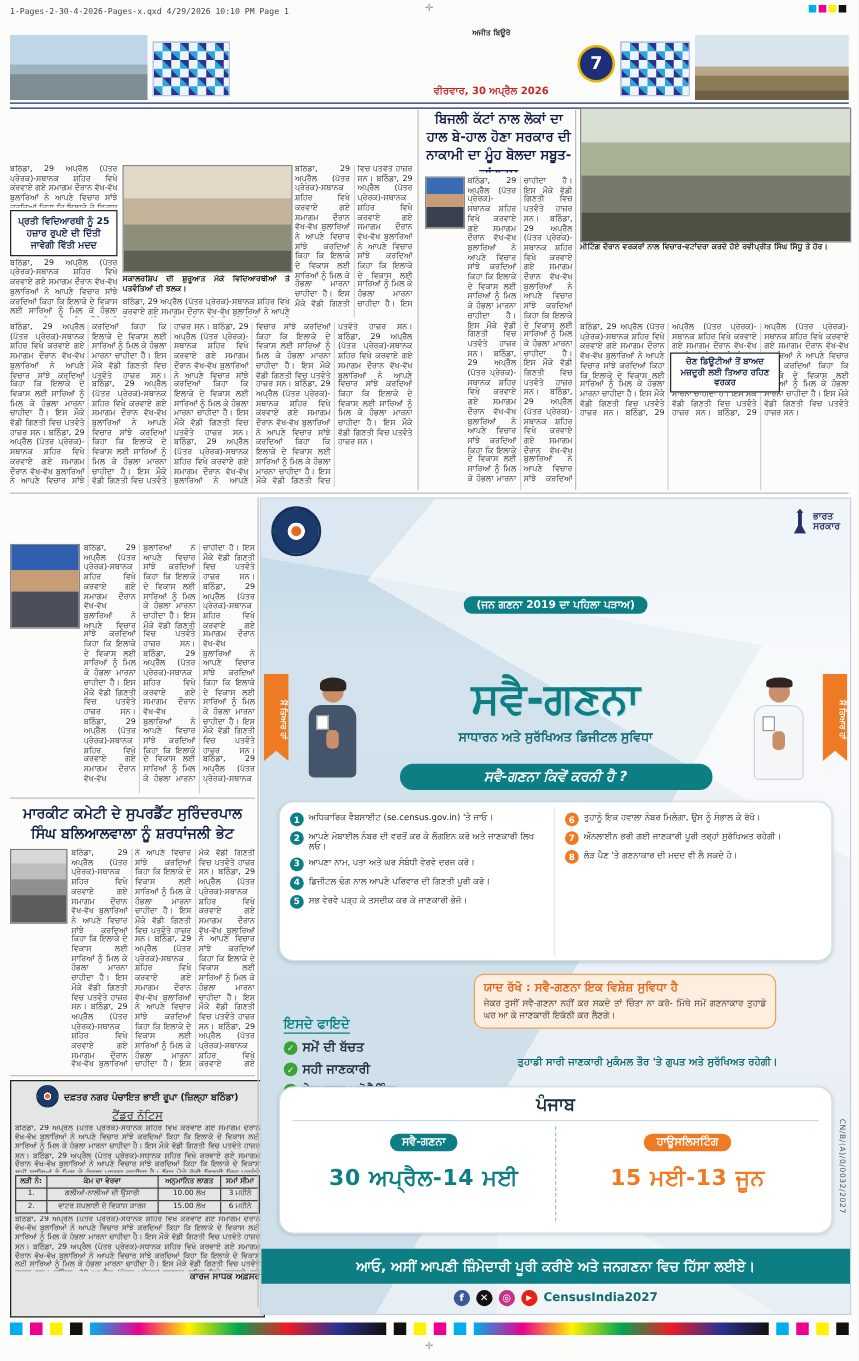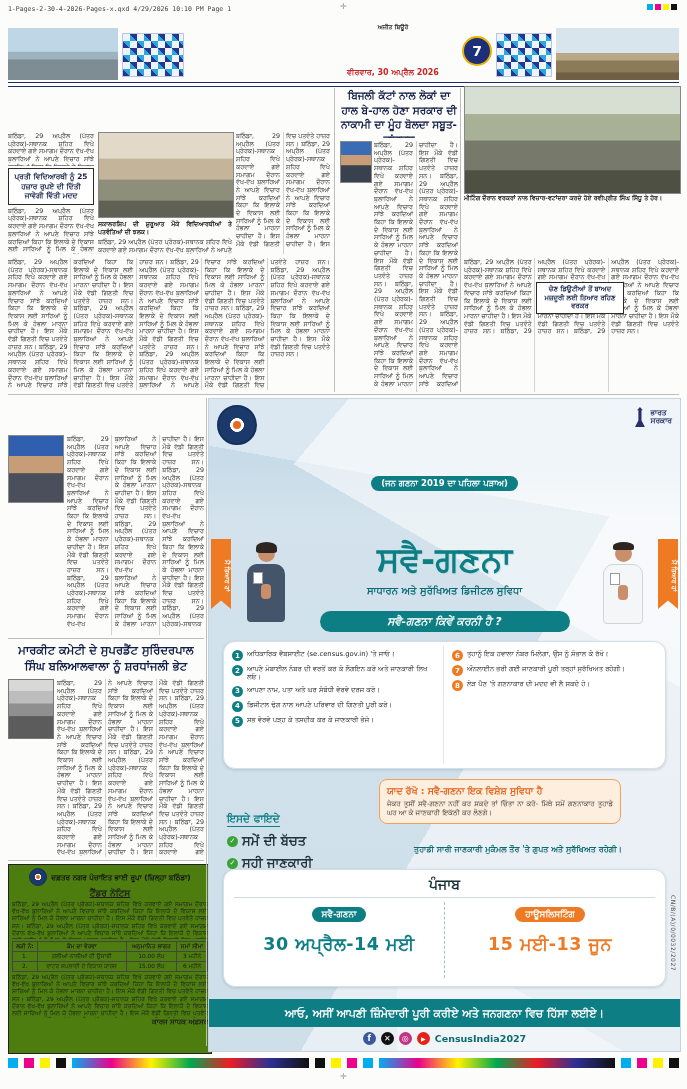--- a/index.html
+++ b/index.html
@@ -58,21 +58,21 @@
   .panel{background:#fff;border:1px solid #d4e0e7;border-radius:12px;box-shadow:0 1px 3px rgba(30,60,80,.18);}
   .step{display:flex;gap:4px;margin:4px 0;align-items:flex-start;}
   .stepnum{flex:0 0 11px;width:11px;height:11px;border-radius:50%;color:#fff;font-size:7px;font-weight:bold;
            display:flex;align-items:center;justify-content:center;}
   .stepnum.t{background:#0d7e84;} .stepnum.o{background:#ee7b23;}
   .steptext{font-size:6.8px;line-height:8.4px;color:#222;text-align:left;}
   .benet{font-size:10.5px;font-weight:bold;color:#0d7e84;border-bottom:1.5px solid #0d7e84;display:inline-block;padding-bottom:1px;}
   .benitem{display:flex;align-items:center;gap:4px;margin:6px 0;}
   .check{width:11px;height:11px;border-radius:50%;background:#3aa335;color:#fff;font-size:7px;
          display:flex;align-items:center;justify-content:center;font-weight:bold;}
-  .benlabel{font-size:13px;font-weight:bold;color:#24323a;}
+  .benlabel{font-size:10px;font-weight:bold;color:#24323a;}
   .remember{background:#fdeedd;border:1px solid #f0a05a;border-radius:8px;padding:5px 7px;}
   .rem-title{font-size:9.3px;font-weight:bold;color:#e2641e;}
   .rem-text{font-size:7px;line-height:9px;color:#333;margin-top:3px;text-align:justify;}
   .secure{font-size:8px;font-weight:bold;color:#0c6b71;text-align:center;}
   .state{font-size:14px;font-weight:bold;color:#19333a;text-align:center;}
   .phlabel{display:inline-block;color:#fff;font-size:8.8px;font-weight:bold;border-radius:8px;padding:2px 10px;}
   .phdate{font-size:17.5px;font-weight:bold;letter-spacing:.5px;}
   .ctabar{background:#0d7e84;color:#fff;font-size:11px;font-weight:bold;display:flex;align-items:center;justify-content:center;}
   .soc{width:13px;height:13px;border-radius:50%;color:#fff;font-size:8px;display:flex;align-items:center;justify-content:center;font-weight:bold;}
   .handle{font-size:9.5px;font-weight:bold;color:#0c6b71;}
@@ -87,23 +87,23 @@
   .person .head{width:17px;height:17px;background:#c98f6b;border-radius:50%;margin:0 auto;position:relative;}
   .person .hair{position:absolute;top:-3px;left:-2px;right:-2px;height:11px;background:#2e2420;border-radius:50% 50% 20% 20%;}
   .person .torso{width:38px;height:58px;margin:2px auto 0;border-radius:10px 10px 4px 4px;position:relative;}
   .person.pl .torso{background:#44546a;} .person.pr .torso{background:#f4f6f8;border:1px solid #cfd6db;}
   .person .hands{position:absolute;left:50%;top:20px;transform:translateX(-50%);width:10px;height:15px;background:#c98f6b;border-radius:4px;}
   .person .badge{position:absolute;left:6px;top:8px;width:8px;height:10px;background:#fff;border:0.5px solid #999;}
   .sidecode{writing-mode:vertical-rl;font-size:6px;color:#555;letter-spacing:.5px;}
   .sq{width:10px;height:10px;display:inline-block;}
   .c{background:#00aeef}.m{background:#ec008c}.yl{background:#fff200}.k{background:#111}
   .grad{height:10px;background:linear-gradient(90deg,#00aeef,#ec008c,#fff200,#00a651,#ed1c24,#2e3192,#111);}
-  .noticebox{border:1.5px solid #222;background:#4d7c0f;padding:3px;overflow:hidden;}
+  .noticebox{border:1.5px solid #222;background:#e5e5e5;padding:3px;overflow:hidden;}
   .nb-office{font-size:7.3px;font-weight:bold;text-align:center;color:#111;line-height:9px;}
-  .nb-title{font-size:9px;font-weight:bold;text-align:center;text-decoration:underline;margin:2px 0;}
+  .nb-title{font-size:9px;font-weight:normal;text-align:center;text-decoration:underline;margin:2px 0;}
   .nb-table{width:100%;border-collapse:collapse;margin:2px 0;}
   .nb-table th,.nb-table td{border:0.6px solid #444;font-size:5.8px;line-height:7px;padding:1px;text-align:center;}
   .nb-sign{font-size:7px;font-weight:bold;text-align:right;}
 </style>
 </head>
 <body>
 
 <div class="page">
 
   <div class="abs slug" style="left:8px;top:5px;">1-Pages-2-30-4-2026-Pages-x.qxd  4/29/2026  10:10 PM  Page 1</div>

